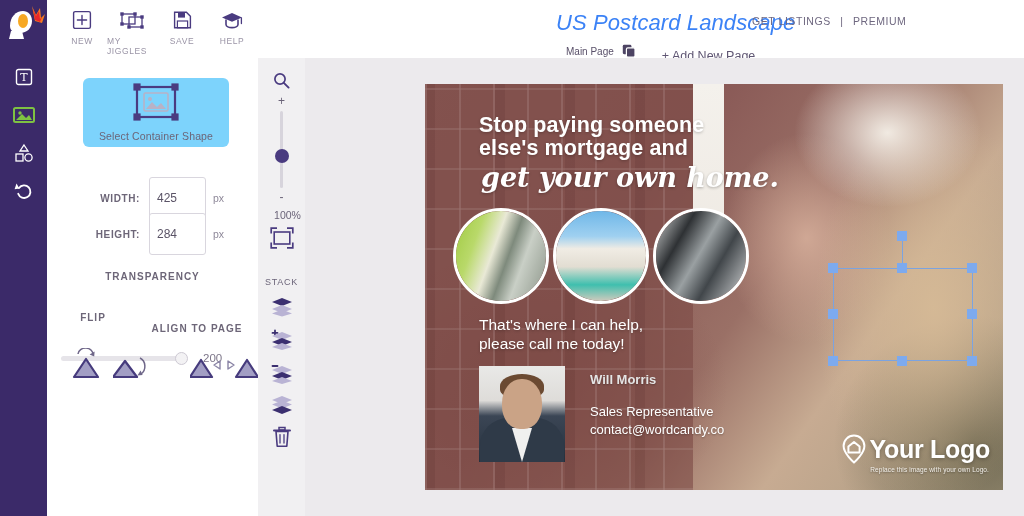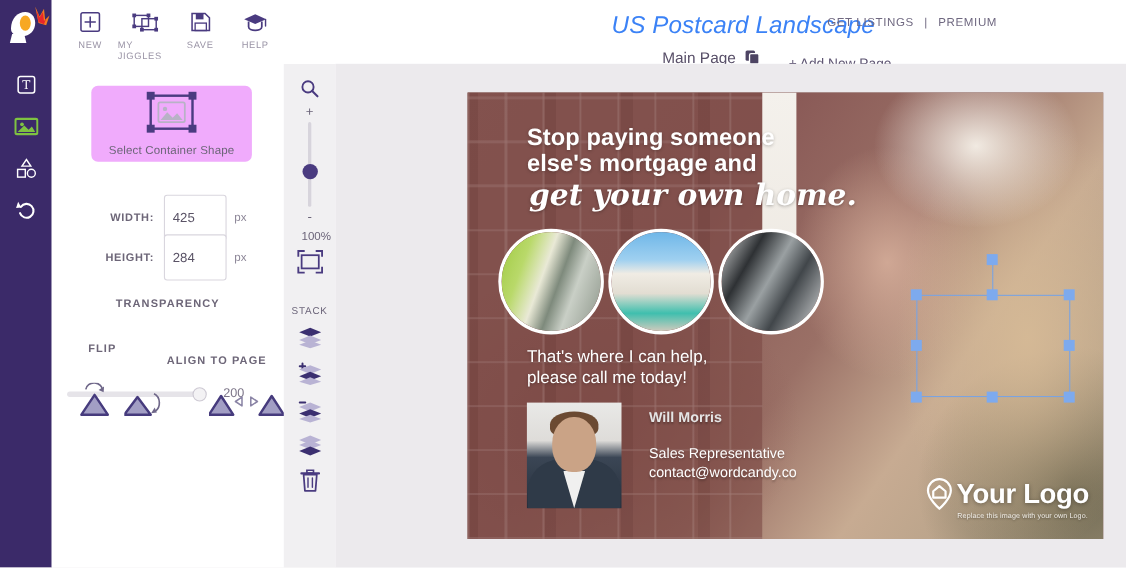--- a/index.html
+++ b/index.html
@@ -53,21 +53,21 @@
 
   
   .props {
     position: absolute; left: 47px; top: 58px;
     width: 211px; height: 458px;
     background: #ffffff;
   }
   .shape-btn {
     position: absolute; left: 36px; top: 20px;
     width: 146px; height: 69px;
-    background: #f0abfc; border-radius: 6px;
+    background: #7dd3fc; border-radius: 6px;
     display: flex; flex-direction: column; align-items: center; justify-content: center;
     cursor: pointer;
   }
   .shape-btn .sb-lbl {
     margin-top: 5px;
     font-size: 10.5px; color: #6c6578; letter-spacing: .15px;
   }
 
   .fieldrow {
     position: absolute; left: 0; width: 211px;
@@ -156,21 +156,21 @@
   .title-links {
     position: absolute; left: 494px; top: 15px;
     font-size: 10.5px; letter-spacing: .55px; color: #6f6880;
   }
   .title-links span { cursor: pointer; }
   .tabs { position: absolute; left: 298px; top: 41px; display: flex; align-items: flex-end; }
   .tab-main {
     background: #ffffff; padding: 3px 10px 5px 10px;
     display: flex; align-items: center; cursor: pointer;
   }
-  .tab-main .tm-lbl { font-size: 14px; color: #584f68; margin-left: 36px; }
+  .tab-main .tm-lbl { font-size: 10px; color: #584f68; }
   .tab-add {
     font-size: 12.5px; color: #5f5673; margin-left: 16px; cursor: pointer;
   }
 
   
   .postcard {
     position: absolute; left: 120px; top: 26px;
     width: 578px; height: 406px;
     overflow: hidden; background: #8e6a66;
   }

